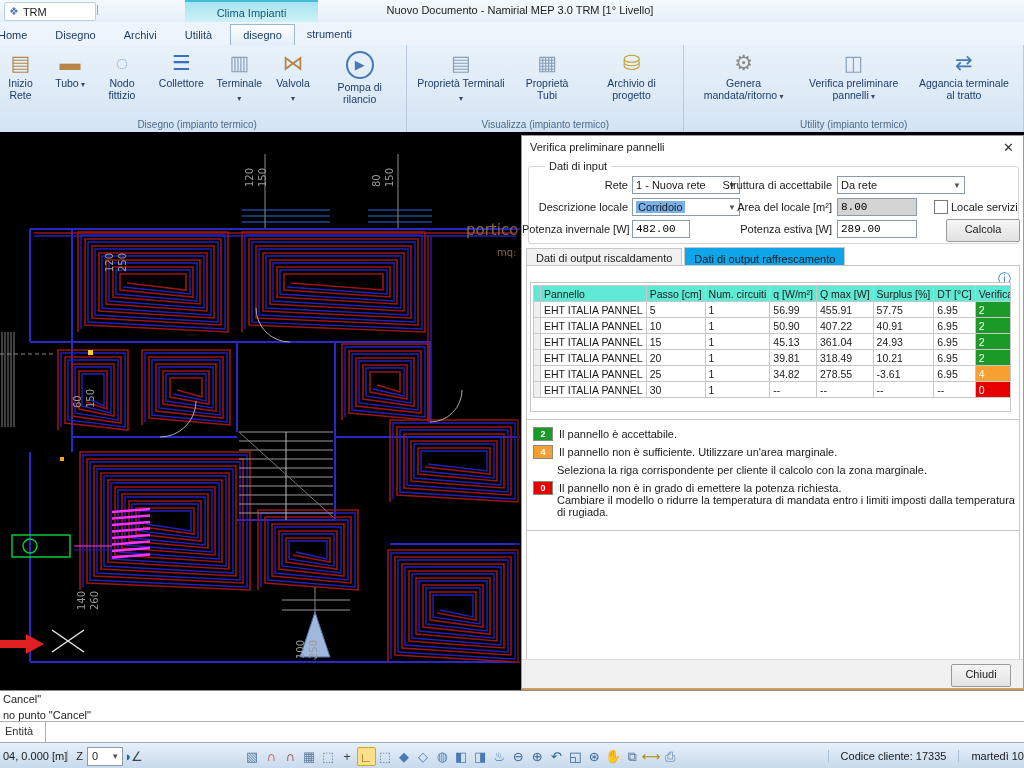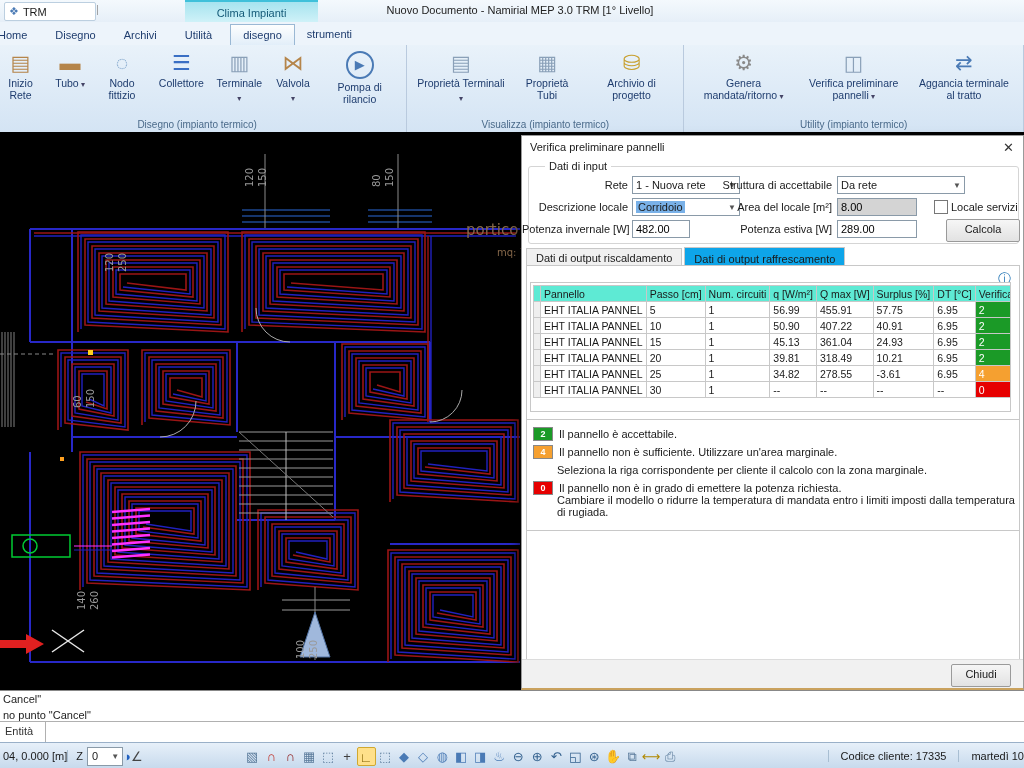--- a/index.html
+++ b/index.html
@@ -46,21 +46,21 @@
           border:1px solid #9a9a9a;border-bottom:2px solid #caa25e;box-shadow:-3px 3px 8px rgba(0,0,0,.55);box-sizing:border-box;}
   .dtitle{position:absolute;left:8px;top:5px;}
   .dclose{position:absolute;right:9px;top:4px;font-size:13px;color:#333;}
   .groupbox{position:absolute;left:6px;top:30px;width:489px;height:76px;border:1px solid #d5d5d5;border-radius:3px;}
   .glegend{position:absolute;left:8px;top:24px;background:#fff;padding:0 4px;margin-left:15px;}
   .dlabel{position:absolute;text-align:right;white-space:nowrap;}
   .combo{position:absolute;height:18px;border:1px solid #8a9aa8;background:#fff;display:flex;align-items:center;
          padding-left:3px;box-sizing:border-box;}
   .combo .arrow{margin-left:auto;width:14px;text-align:center;color:#555;font-size:8px;}
   .tbox{position:absolute;height:18px;border:1px solid #8a9aa8;background:#fff;font-size:11px;
-        font-family:Liberation Sans, sans-serif;padding:0 3px;box-sizing:border-box;}
+        font-family:Liberation Mono, monospace;padding:0 3px;box-sizing:border-box;}
   .tbox.ro{background:#d4d4d4;}
   .selhl{background:#79b1e8;padding:0 2px;}
   .cb{position:absolute;width:12px;height:12px;border:1px solid #777;background:#fff;}
   .btn{position:absolute;height:21px;background:linear-gradient(#f6f6f6,#e2e2e2);border:1px solid #9a9a9a;
        border-radius:2px;text-align:center;line-height:19px;}
   .dtabs{position:absolute;left:4px;top:110px;display:flex;align-items:flex-end;}
   .dtab{padding:3px 9px;border:1px solid #c8c8c8;background:#f0f0f0;border-bottom:none;margin-right:2px;}
   .dtab.active{background:#0ea5e9;position:relative;top:1px;padding-top:5px;}
   .dcontent{position:absolute;left:4px;top:129px;width:494px;height:398px;border:1px solid #c8c8c8;background:#fff;box-sizing:border-box;}
   .infoico{position:absolute;right:12px;top:134px;color:#2a7ab8;font-size:13px;}

